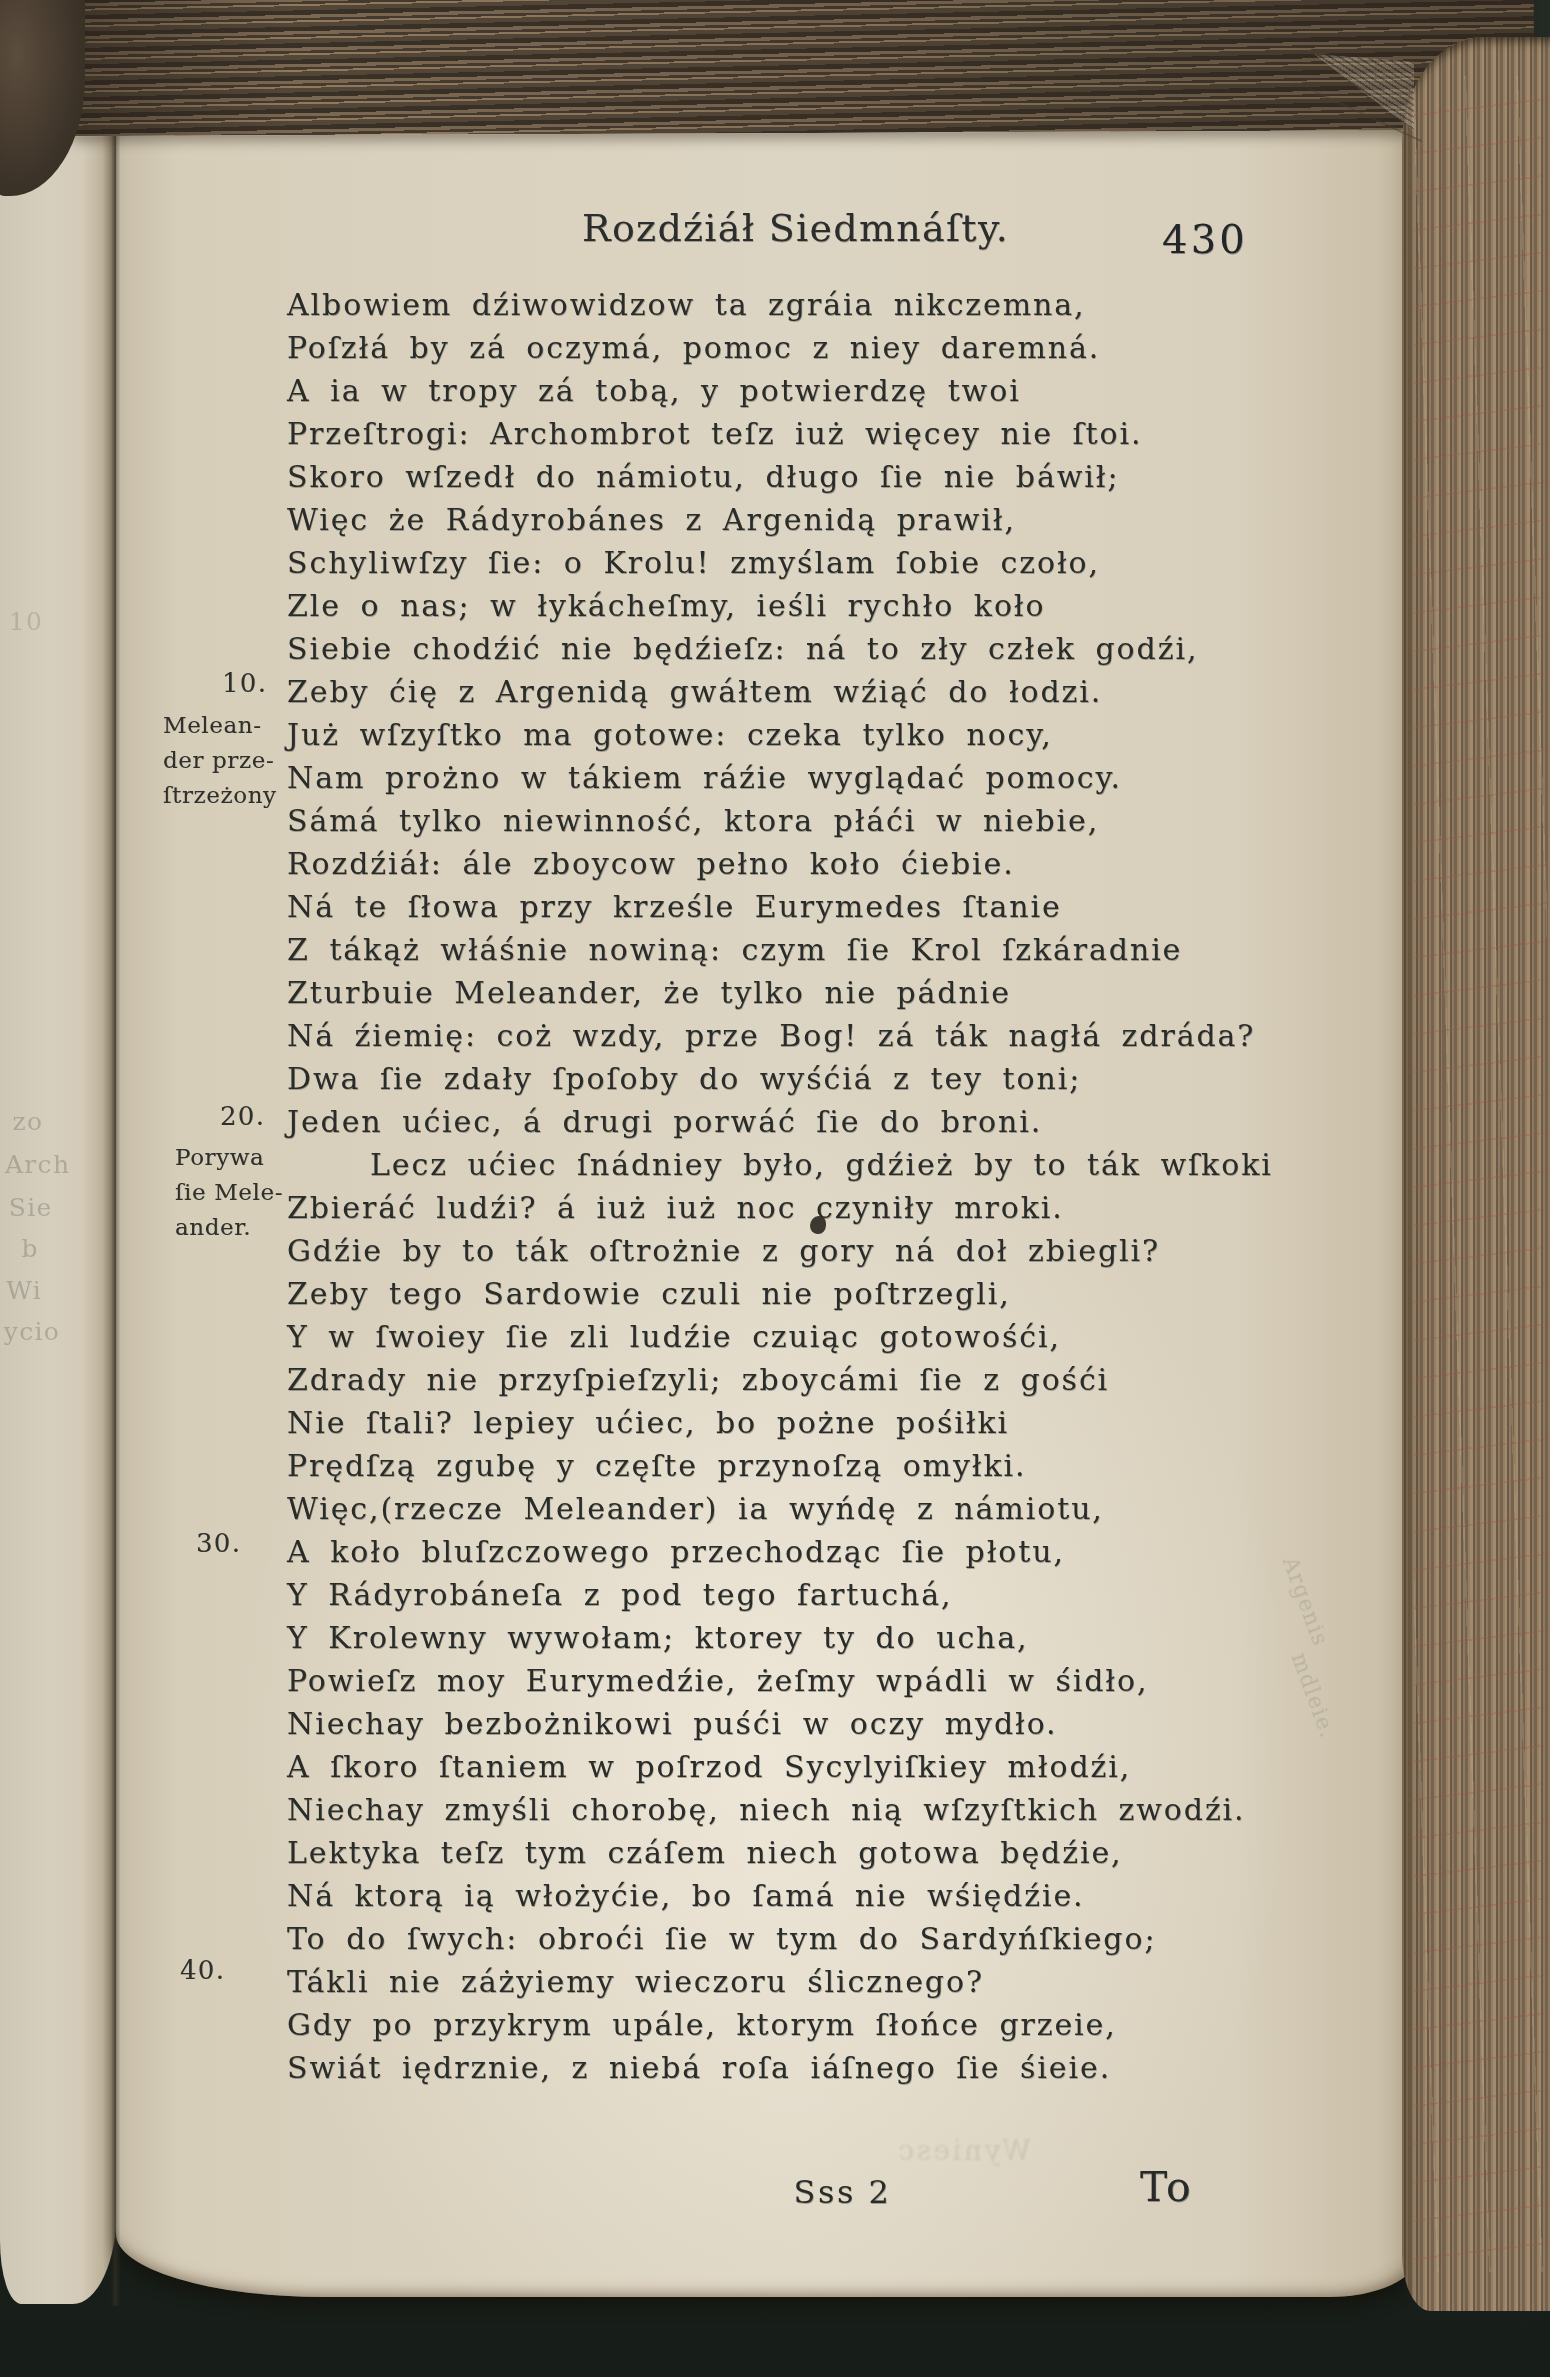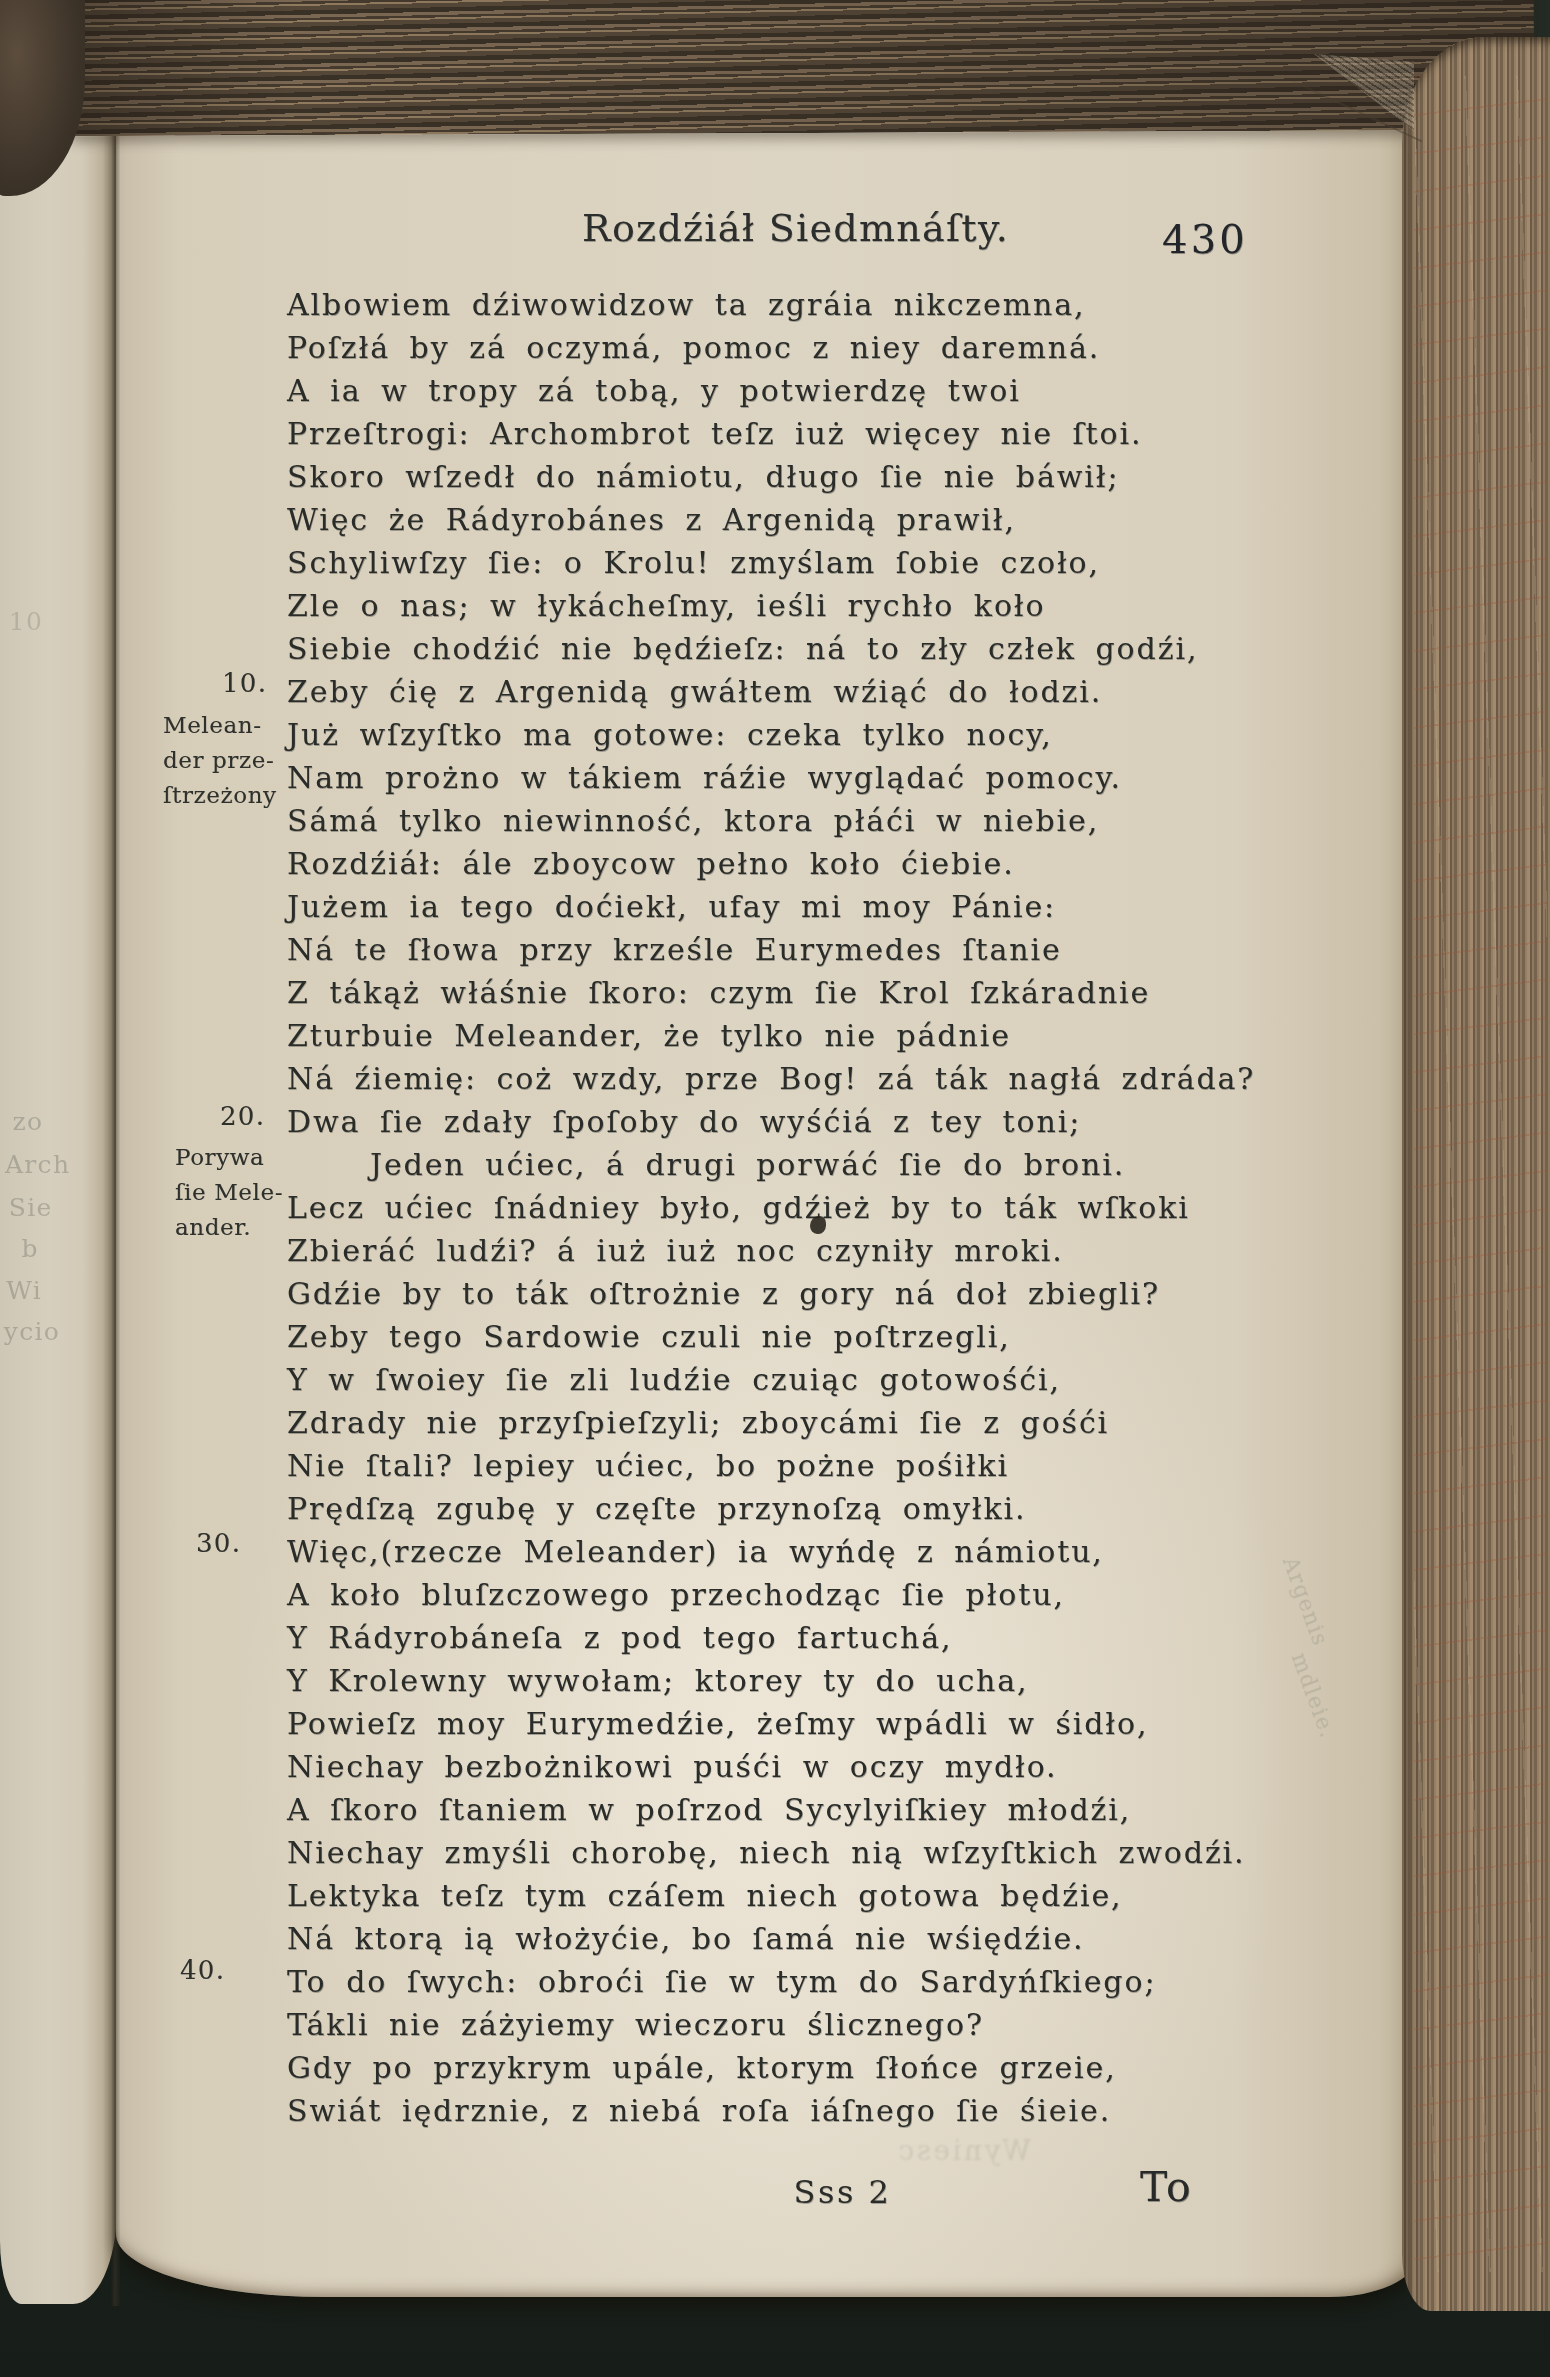--- a/index.html
+++ b/index.html
@@ -158,23 +158,22 @@
       <div class="line">Skoro wſzedł do námiotu, długo ſie nie báwił;</div>
       <div class="line">Więc że Rádyrobánes z Argenidą prawił,</div>
       <div class="line">Schyliwſzy ſie: o Krolu! zmyślam ſobie czoło,</div>
       <div class="line">Zle o nas; w łykácheſmy, ieśli rychło koło</div>
       <div class="line">Siebie chodźić nie będźieſz: ná to zły człek godźi,</div>
       <div class="line">Zeby ćię z Argenidą gwáłtem wźiąć do łodzi.</div>
       <div class="line">Już wſzyſtko ma gotowe: czeka tylko nocy,</div>
       <div class="line">Nam prożno w tákiem ráźie wyglądać pomocy.</div>
       <div class="line">Sámá tylko niewinność, ktora płáći w niebie,</div>
       <div class="line">Rozdźiáł: ále zboycow pełno koło ćiebie.</div>
-      <div class="line">Jużem ia tego doćiekł, ufay mi moy Pánie:</div>
       <div class="line">Ná te ſłowa przy krześle Eurymedes ſtanie</div>
-      <div class="line">Z tákąż włáśnie ſkoro: czym ſie Krol ſzkáradnie</div>
+      <div class="line">Z tákąż włáśnie nowiną: czym ſie Krol ſzkáradnie</div>
       <div class="line">Zturbuie Meleander, że tylko nie pádnie</div>
       <div class="line">Ná źiemię: coż wzdy, prze Bog! zá ták nagłá zdráda?</div>
       <div class="line">Dwa ſie zdały ſpoſoby do wyśćiá z tey toni;</div>
       <div class="line">Jeden ućiec, á drugi porwáć ſie do broni.</div>
       <div class="line">Lecz ućiec ſnádniey było, gdźież by to ták wſkoki</div>
       <div class="line">Zbieráć ludźi? á iuż iuż noc czyniły mroki.</div>
       <div class="line">Gdźie by to ták oſtrożnie z gory ná doł zbiegli?</div>
       <div class="line">Zeby tego Sardowie czuli nie poſtrzegli,</div>
       <div class="line">Y w ſwoiey ſie zli ludźie czuiąc gotowośći,</div>
       <div class="line">Zdrady nie przyſpieſzyli; zboycámi ſie z gośći</div>

